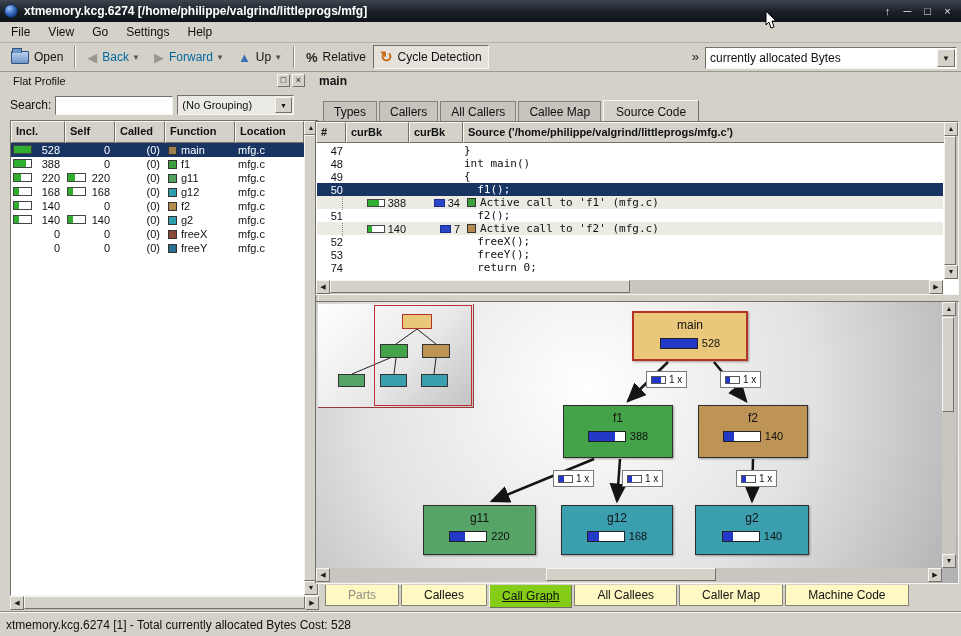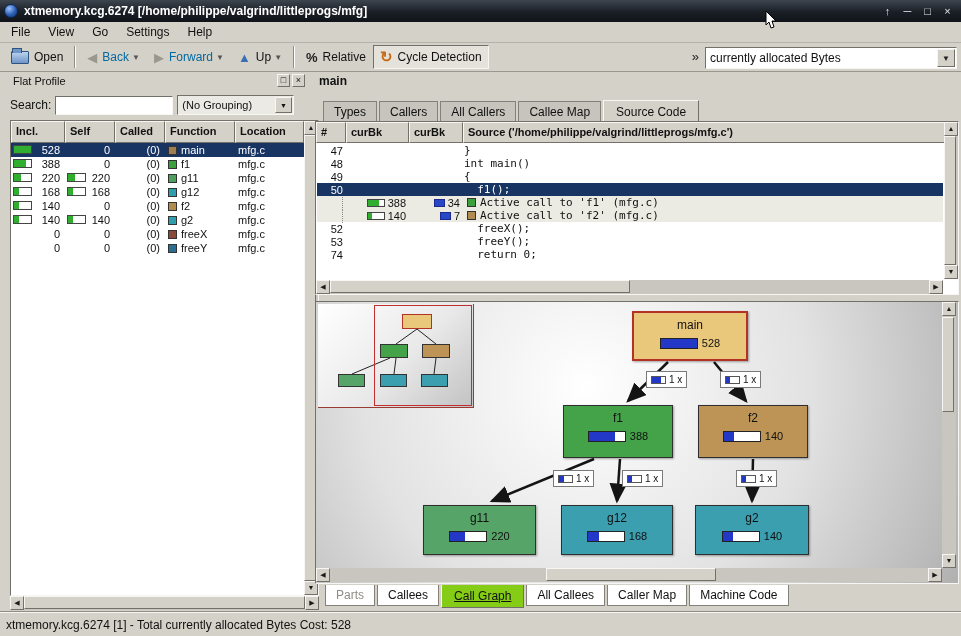--- a/index.html
+++ b/index.html
@@ -128,21 +128,21 @@
   .ebar{width:15px;height:8px;background:#fff;border:1px solid #555;overflow:hidden;}
   .ebar .fill{display:block;height:100%;background:#2438c8;}
   .mini{position:absolute;left:2px;top:2px;width:156px;height:104px;
     background:linear-gradient(135deg,#ffffff 0%,#e9e9e9 55%,#c2c2c2 100%);
     border-right:1px solid #9a3a32;border-bottom:1px solid #9a3a32;}
   .mnode{position:absolute;border:1px solid #333;}
   .mnode.mred{border:1px solid #b23326;}
   .viewport{position:absolute;border:1px solid #c03030;}
 
   .gtabs{position:absolute;left:315px;top:585px;height:26px;display:flex;align-items:flex-start;gap:2px;padding-left:10px;}
-  .gtab{padding:3px 10px;background:#ffffff;border:1px solid #84817a;border-top:none;font-size:12px;}
+  .gtab{padding:3px 22px;background:#fef9c3;border:1px solid #84817a;border-top:none;font-size:12px;}
   .gtab.active{background:#84cc16;padding:4px 12px;border-color:transparent #73706a #73706a #f7f6f3;text-decoration:underline;}
   .gtab.disabled{color:#8f8c84;}
 
   
   .statusbar{position:absolute;left:0;top:612px;width:961px;height:24px;
     border-top:1px solid #f7f6f3;box-shadow:0 -1px 0 #8f8c84;
     display:flex;align-items:center;padding:0 6px;}
 
   .cursor{position:absolute;left:765px;top:10px;pointer-events:none;}
 </style>
@@ -456,20 +456,26 @@
               <span class="cbar">
                 <span class="fill" style="width: 73%;"></span>
               </span>
               <span>388</span>
             </div>
           <div class="s-curbk">
               <span class="bkico"></span>
               <span>34</span>
             </div>
           <div class="s-code"><span class="fico" style="background: rgb(60, 160, 60);"></span><span>Active call to 'f1' (mfg.c)</span></div>
+        </div>
+        <div class="src-row">
+          <div class="s-num">51</div>
+            <div class="s-curb"></div>
+            <div class="s-curbk"></div>
+          <div class="s-code">  f2();</div>
         </div>
         <div class="src-row call">
           <div class="s-num"><span class="tree"></span></div>
           <div class="s-curb">
               <span class="cbar">
                 <span class="fill" style="width: 27%;"></span>
               </span>
               <span>140</span>
             </div>
           <div class="s-curbk">

